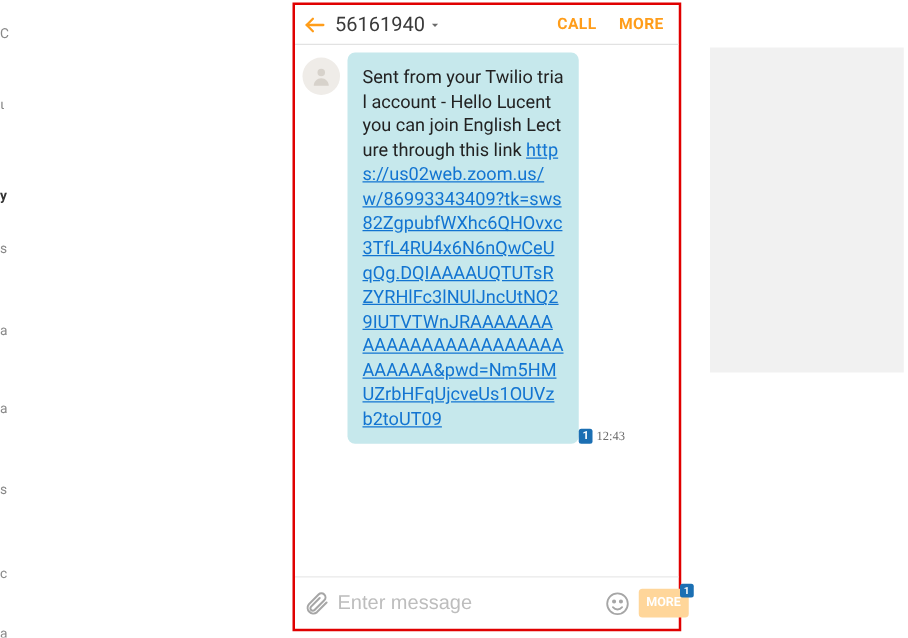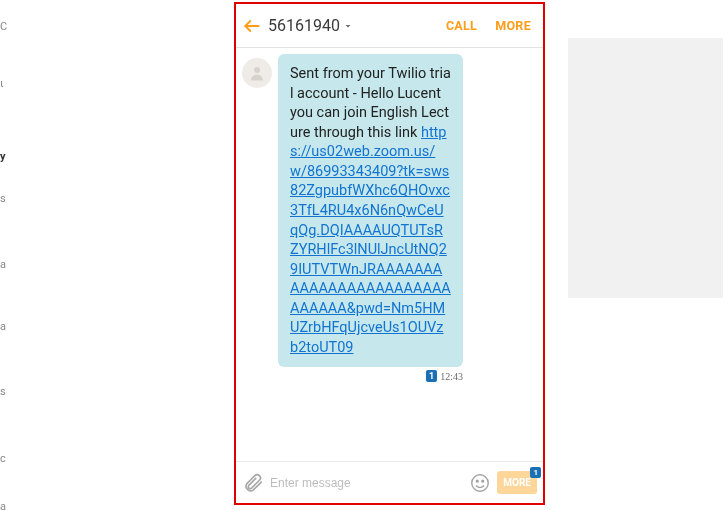--- a/index.html
+++ b/index.html
@@ -19,21 +19,21 @@
       top: 2px;
       width: 311px;
       height: 503px;
       border: 2px solid #e00000;
       background: #fff;
       display: flex;
       flex-direction: column;
     }
     
     .phone-header {
-      height: 44px;
+      height: 32px;
       border-bottom: 1px solid #e2e2e2;
       display: flex;
       align-items: center;
       padding: 0 6px;
       gap: 6px;
     }
     .back-arrow { color: #ff9d1a; cursor: pointer; }
     .back-arrow svg { width: 20px; height: 20px; display: block; }
     .title {
       color: #3a3a3a;
@@ -61,21 +61,21 @@
       padding: 6px 10px 4px 6px;
     }
     .row { display: flex; align-items: flex-start; gap: 6px; }
     .avatar {
       width: 30px; height: 30px; border-radius: 50%;
       background: #efece8;
       display: flex; align-items: center; justify-content: center;
       margin-top: 4px;
     }
     .avatar svg { width: 18px; height: 18px; fill: #d7d2cb; }
-    .bubble-wrap { display: flex; flex-direction: column; align-items: flex-start; }
+    .bubble-wrap { display: flex; flex-direction: row; align-items: flex-start; }
     .bubble {
       background: #c6e8ec;
       border-radius: 6px;
       padding: 10px 12px;
       max-width: 185px;
       font-size: 14.5px;
       line-height: 1.35;
       color: #222;
       word-break: break-all;
     }
@@ -105,21 +105,21 @@
       align-items: center;
       padding: 0 6px;
       gap: 6px;
     }
     .attach { color: #a6a6a6; cursor: pointer; }
     .attach svg, .emoji svg { width: 22px; height: 22px; display: block; }
     .input {
       flex: 1;
       border: none;
       outline: none;
-      font-size: 12px;
+      font-size: 16px;
       color: #ef4444;
       caret-color: #ff9d1a;
       background: transparent;
     }
     .input::placeholder { color: #bdbdbd; }
     .emoji { color: #a6a6a6; cursor: pointer; }
     .send {
       position: relative;
       background: #ffd69a;
       color: #fff;

